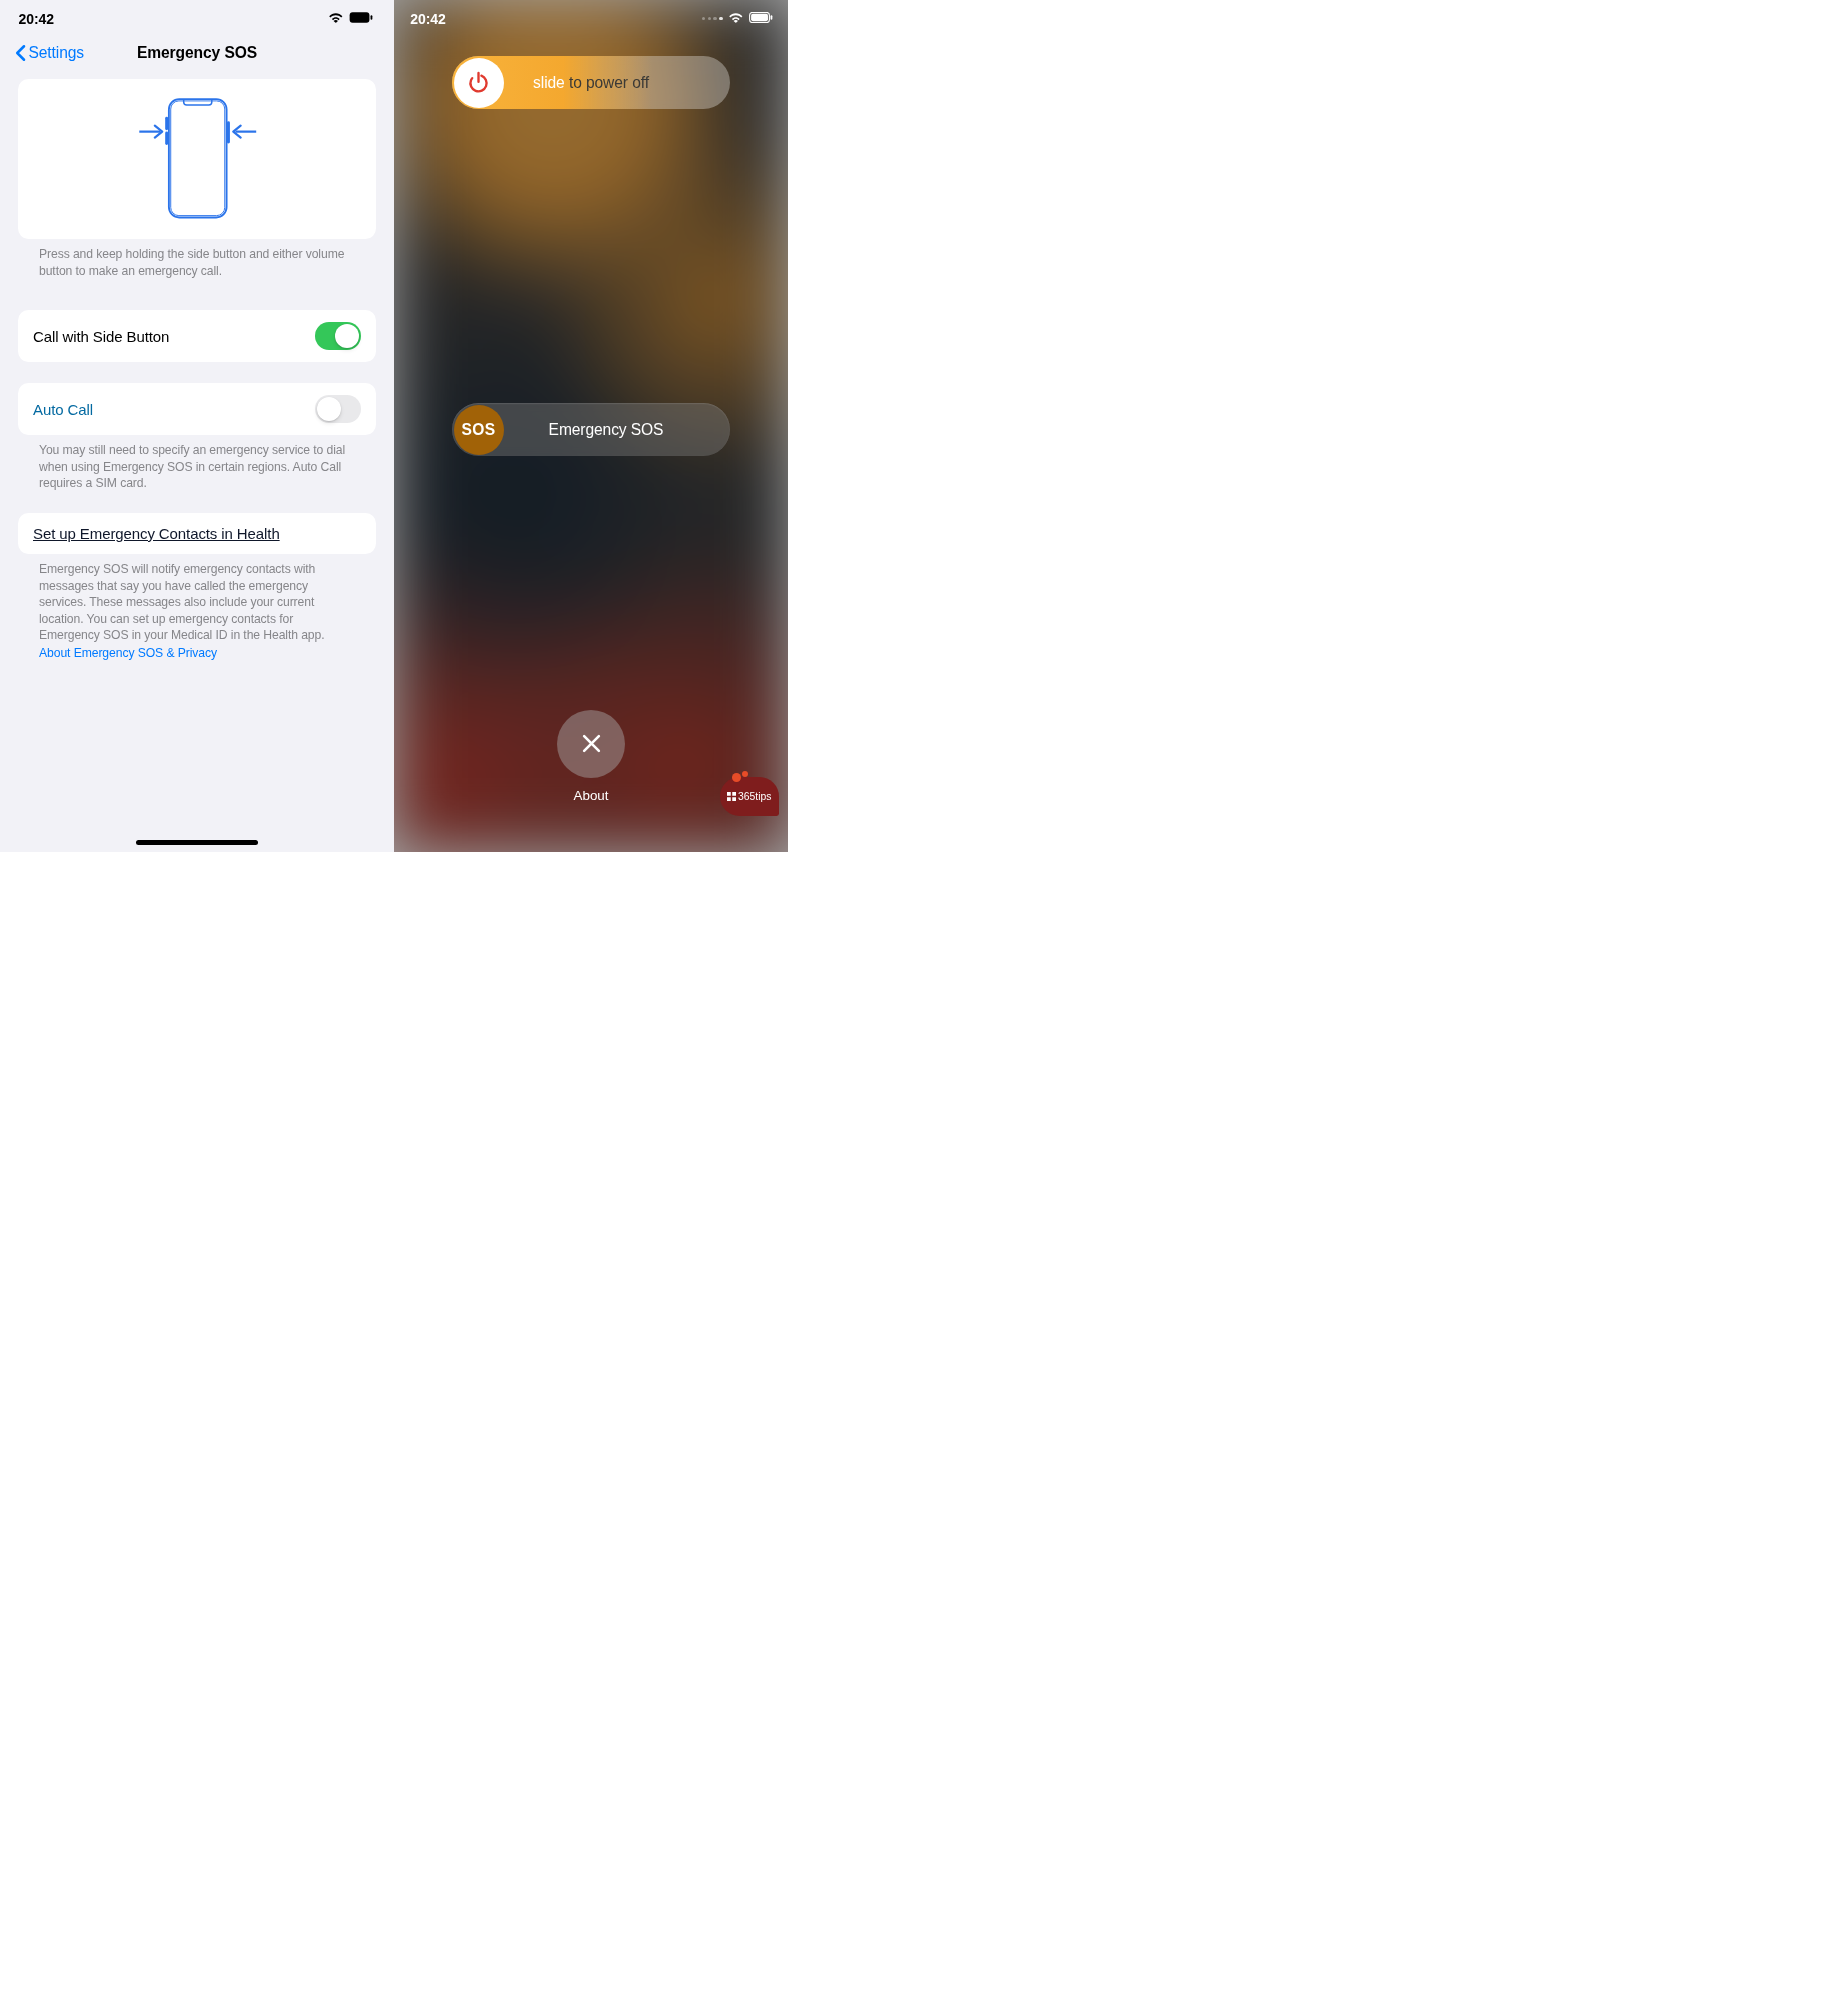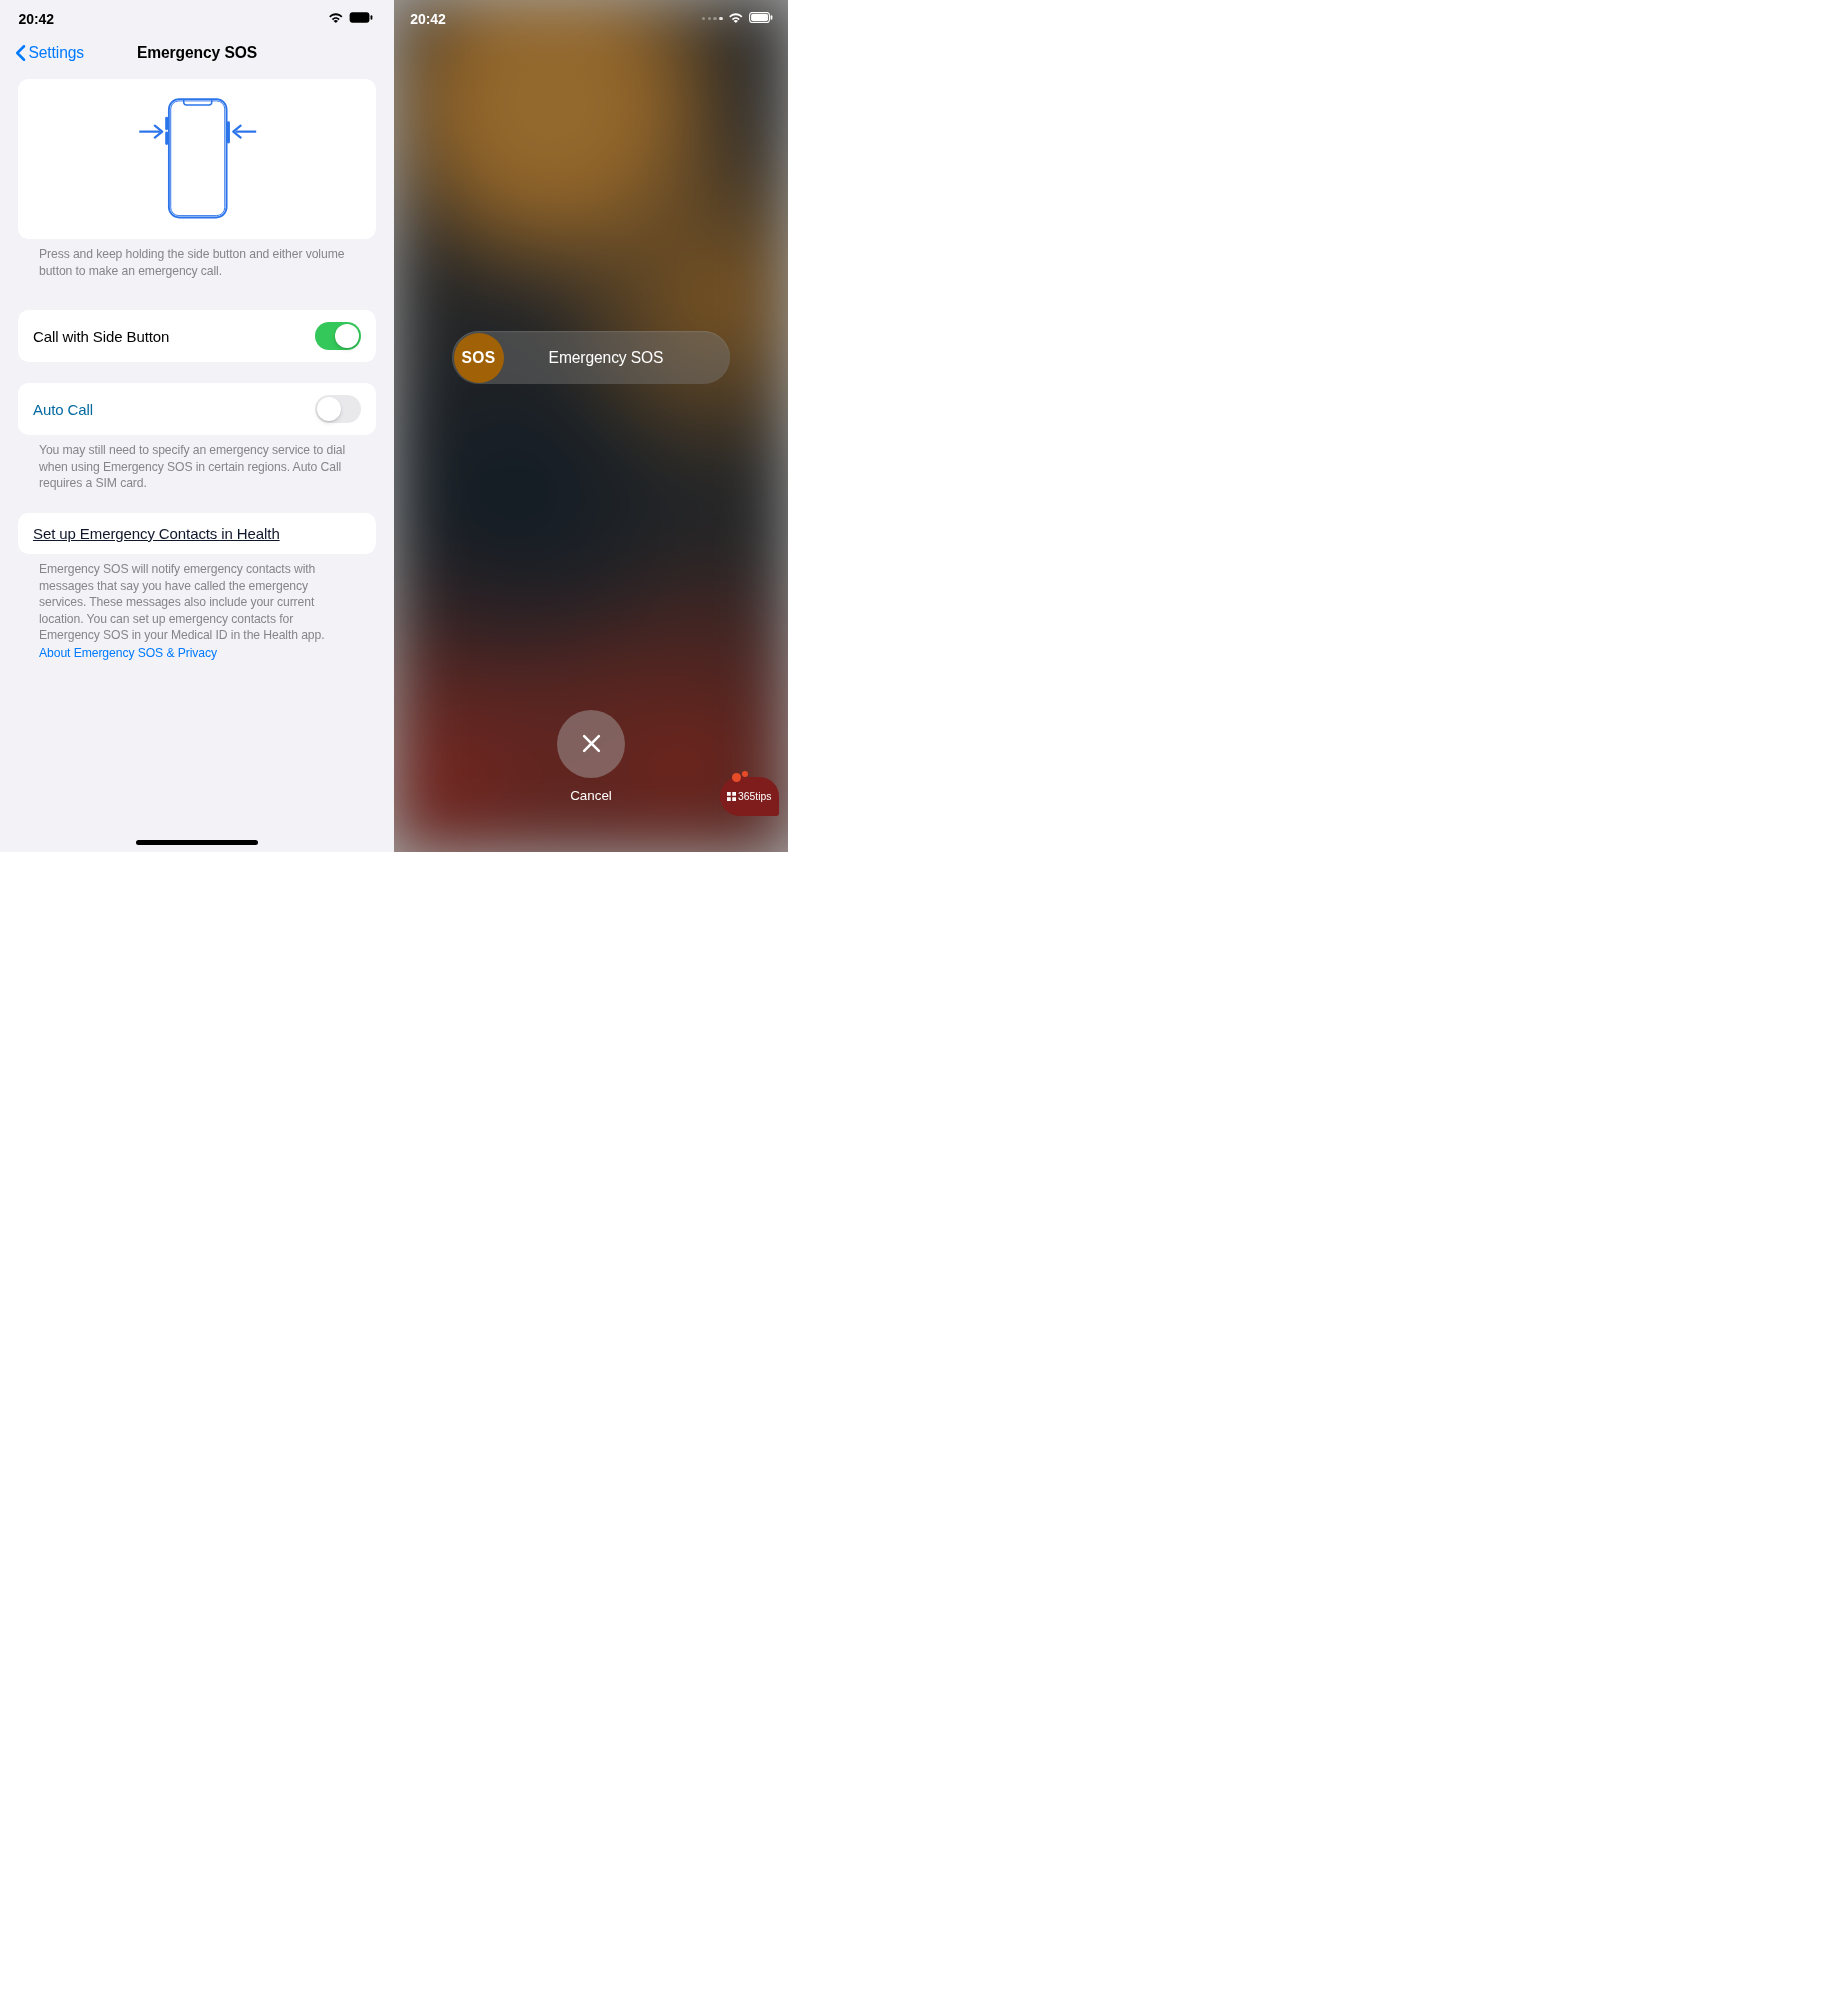--- a/index.html
+++ b/index.html
@@ -191,37 +191,49 @@
           <span>
             <svg width="24" height="11" viewBox="0 0 32 15">
                 <rect x="0.5" y="0.5" width="27" height="14" rx="4" fill="none" stroke="#fff" stroke-width="1.5"></rect>
                 <rect x="2.5" y="2.5" width="23" height="10" rx="2.5" fill="#fff"></rect>
                 <rect x="29" y="4.5" width="2.5" height="6" rx="1.2" fill="#fff"></rect>
               </svg>
           </span>
         </div>
       </div>
 
+      <div class="slider-wrap">
+        <div class="slider-fill"></div>
+        <div class="slider-text">
+          <span class="st-a">slide </span><span class="st-b">to power off</span>
+        </div>
+        <div class="slider-knob">
+          <svg width="25" height="25" viewBox="0 0 34 34">
+            <circle cx="17" cy="18" r="11" fill="none" stroke="#E03A2F" stroke-width="3.2" stroke-linecap="round" stroke-dasharray="55 14" transform="rotate(-69 17 18)"></circle>
+            <line x1="17" y1="4" x2="17" y2="16" stroke="#E03A2F" stroke-width="3.2" stroke-linecap="round"></line>
+          </svg>
+        </div>
+      </div>
 
       <div class="sos-wrap">
         <div class="sos-text">Emergency SOS</div>
         <div class="sos-knob">
           <span>SOS</span>
         </div>
       </div>
     </div>
 
     <div class="cancel">
       <div class="cancel-btn">
         <svg width="25" height="25" viewBox="0 0 34 34">
           <line x1="7" y1="7" x2="27" y2="27" stroke="#fff" stroke-width="3.5" stroke-linecap="round"></line>
           <line x1="27" y1="7" x2="7" y2="27" stroke="#fff" stroke-width="3.5" stroke-linecap="round"></line>
         </svg>
       </div>
-      <div class="cancel-label">Cancel</div>
+      <div class="cancel-label">About</div>
     </div>
 
     <div class="watermark">
       <svg width="9" height="9" viewBox="0 0 12 12" style="margin-right:1.5px">
           <rect x="0" y="0" width="5" height="5" fill="#fff"></rect>
           <rect x="7" y="0" width="5" height="5" fill="#fff"></rect>
           <rect x="0" y="7" width="5" height="5" fill="#fff"></rect>
           <rect x="7" y="7" width="5" height="5" fill="#fff"></rect>
         </svg>
       <span class="wm-text">365tips</span>

